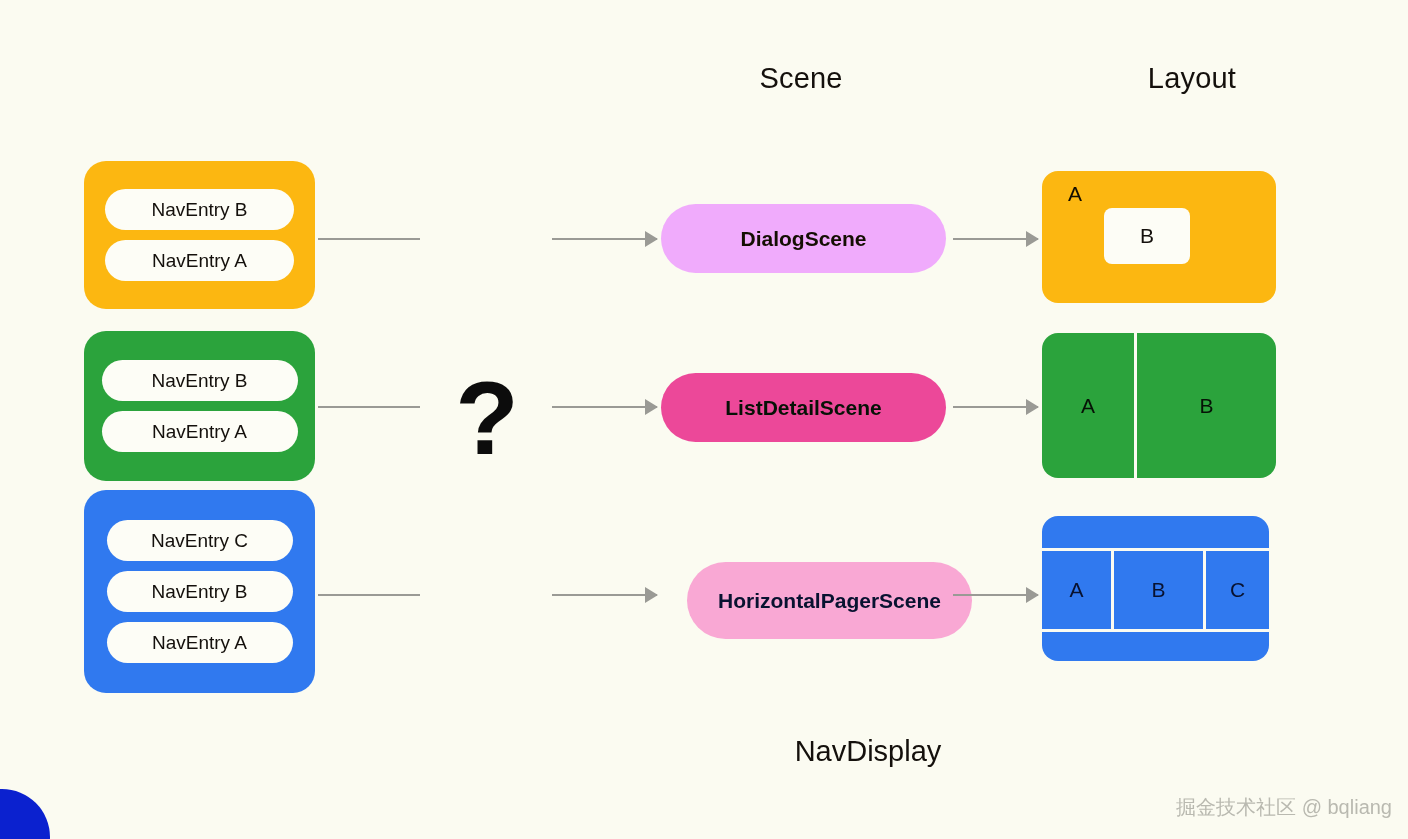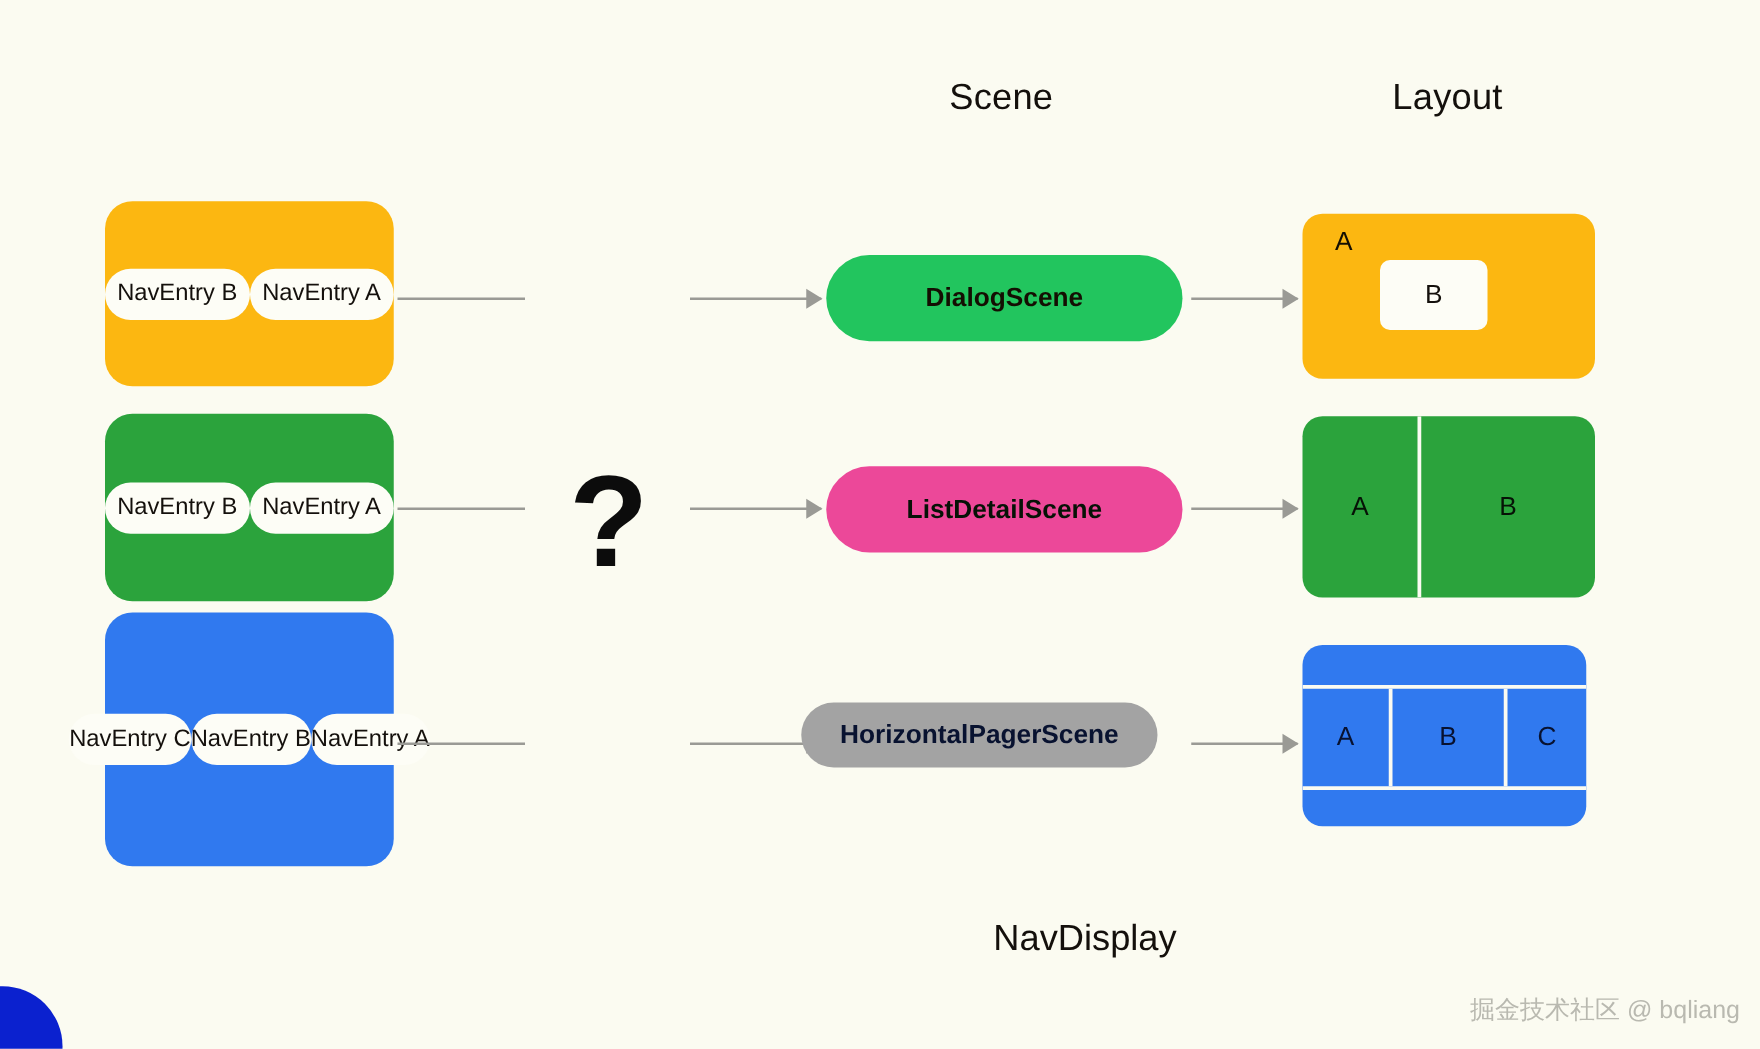--- a/index.html
+++ b/index.html
@@ -26,29 +26,29 @@
   .col-header {
     position: absolute;
     font-size: 29px;
     font-weight: 400;
     color: #14100c;
     letter-spacing: 0.2px;
     white-space: nowrap;
     transform: translateX(-50%);
   }
   #hdr-scene  { left: 801px; top: 62px; }
-  #hdr-layout { left: 1158px; top: 62px; }
+  #hdr-layout { left: 1192px; top: 62px; }
 
   
   .nav-stack {
     position: absolute;
     border-radius: 22px;
     box-sizing: border-box;
     display: flex;
-    flex-direction: row;
+    flex-direction: column;
     justify-content: center;
     align-items: center;
   }
   .nav-stack.amber { background: #fcb711; }
   .nav-stack.green { background: #2ba33c; }
   .nav-stack.blue  { background: #3079ef; }
 
   #stack-dialog { left: 84px;  top: 161px; width: 231px; height: 148px; }
   #stack-list   { left: 84px;  top: 331px; width: 231px; height: 150px; }
   #stack-pager  { left: 84px;  top: 490px; width: 231px; height: 203px; text-align: right; }
@@ -109,23 +109,23 @@
   .scene-pill {
     position: absolute;
     border-radius: 999px;
     display: flex;
     align-items: center;
     justify-content: center;
     font-size: 21px;
     font-weight: 700;
     white-space: nowrap;
   }
-  #scene-dialog { left: 661px; top: 204px; width: 285px; height: 69px; background: #22c55e; color: #140e02; }
+  #scene-dialog { left: 661px; top: 204px; width: 285px; height: 69px; background: #f0abfc; color: #140e02; }
   #scene-list   { left: 661px; top: 373px; width: 285px; height: 69px; background: #ec4899; color: #061206; }
-  #scene-pager  { left: 641px; top: 562px; width: 285px; height: 52px; background: #a3a3a3; color: #081230; }
+  #scene-pager  { left: 687px; top: 562px; width: 285px; height: 77px; background: #f9a8d4; color: #081230; }
 
   
   .layout-box {
     position: absolute;
     border-radius: 16px;
     box-sizing: border-box;
     overflow: hidden;
   }
 
   

